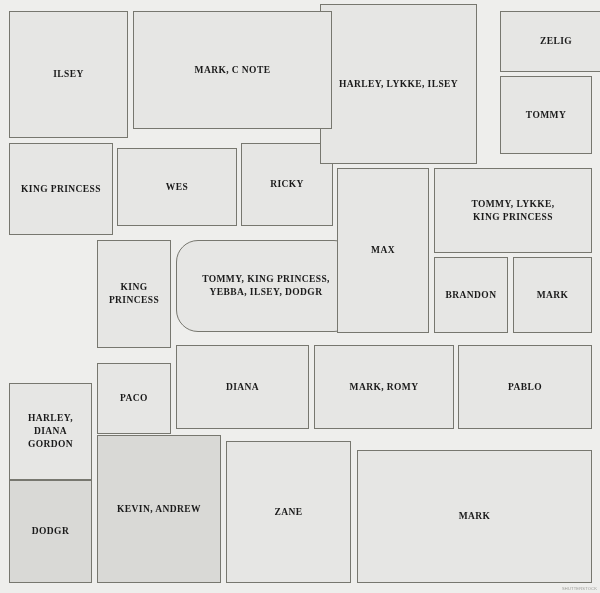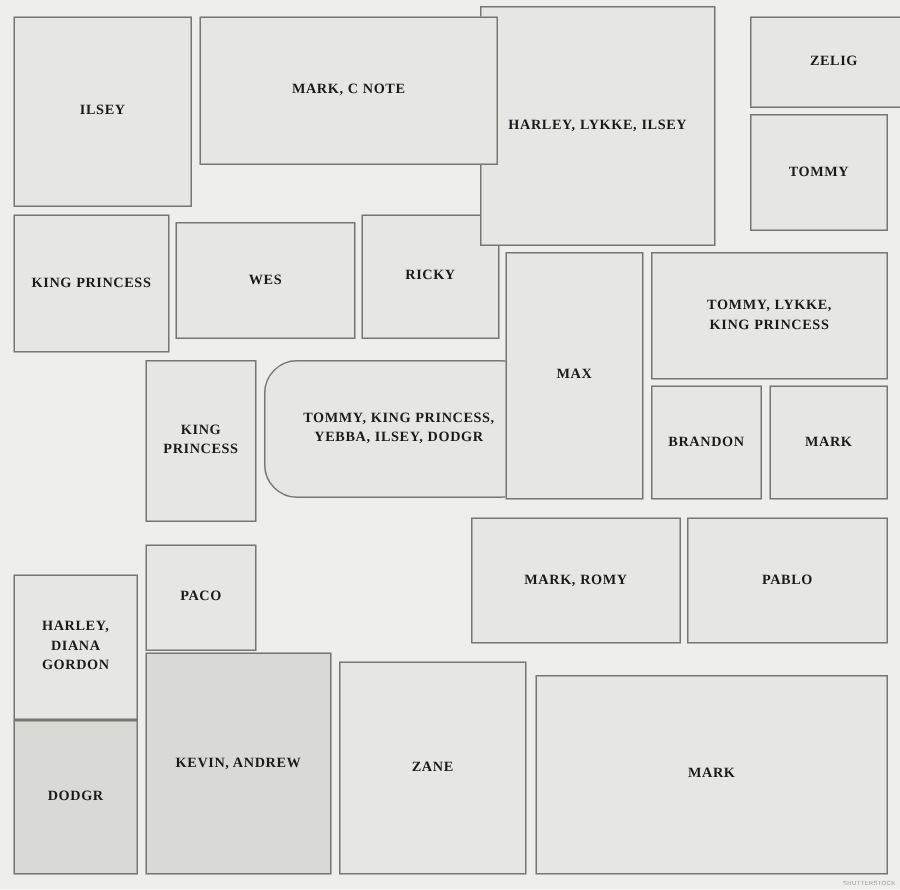--- a/index.html
+++ b/index.html
@@ -48,34 +48,35 @@
 </head>
 <body>
 
 <div id="canvas" style="width: 600px; height: 593px; background: rgb(238, 238, 236);">
     <div class="box" style="left: 357px; top: 450px; width: 235px; height: 133px;">MARK</div>
     <div class="box" style="left: 226px; top: 441px; width: 125px; height: 142px;">ZANE</div>
     <div class="box dark" style="left: 97px; top: 435px; width: 124px; height: 148px;">KEVIN, ANDREW</div>
     <div class="box dark" style="left: 9px; top: 480px; width: 83px; height: 103px;">DODGR</div>
     <div class="box" style="left: 458px; top: 345px; width: 134px; height: 84px;">PABLO</div>
     <div class="box" style="left: 314px; top: 345px; width: 140px; height: 84px;">MARK, ROMY</div>
+    <div class="box" style="left: 176px; top: 345px; width: 133px; height: 84px;">DIANA</div>
     <div class="box" style="left: 97px; top: 363px; width: 74px; height: 71px;">PACO</div>
     <div class="box" style="left: 9px; top: 383px; width: 83px; height: 97px;">HARLEY, DIANA
 GORDON</div>
     <div class="box" style="left: 513px; top: 257px; width: 79px; height: 76px;">MARK</div>
     <div class="box" style="left: 434px; top: 257px; width: 74px; height: 76px;">BRANDON</div>
     <div class="box" style="left: 176px; top: 240px; width: 180px; height: 92px; border-radius: 22px;">TOMMY, KING PRINCESS,
 YEBBA, ILSEY, DODGR</div>
     <div class="box" style="left: 97px; top: 240px; width: 74px; height: 108px;">KING
 PRINCESS</div>
     <div class="box" style="left: 434px; top: 168px; width: 158px; height: 85px;">TOMMY, LYKKE,
 KING PRINCESS</div>
     <div class="box" style="left: 337px; top: 168px; width: 92px; height: 165px;">MAX</div>
     <div class="box" style="left: 241px; top: 143px; width: 92px; height: 83px;">RICKY</div>
     <div class="box" style="left: 117px; top: 148px; width: 120px; height: 78px;">WES</div>
     <div class="box" style="left: 9px; top: 143px; width: 104px; height: 92px;">KING PRINCESS</div>
     <div class="box" style="left: 500px; top: 76px; width: 92px; height: 78px;">TOMMY</div>
     <div class="box" style="left: 500px; top: 11px; width: 112px; height: 61px;">ZELIG</div>
     <div class="box" style="left: 320px; top: 4px; width: 157px; height: 160px;">HARLEY, LYKKE, ILSEY</div>
-    <div class="box" style="left: 133px; top: 11px; width: 199px; height: 99px;">MARK, C NOTE</div>
+    <div class="box" style="left: 133px; top: 11px; width: 199px; height: 118px;">MARK, C NOTE</div>
     <div class="box" style="left: 9px; top: 11px; width: 119px; height: 127px;">ILSEY</div>
   <div class="watermark">SHUTTERSTOCK</div>
 </div>
 
 </body></html>

